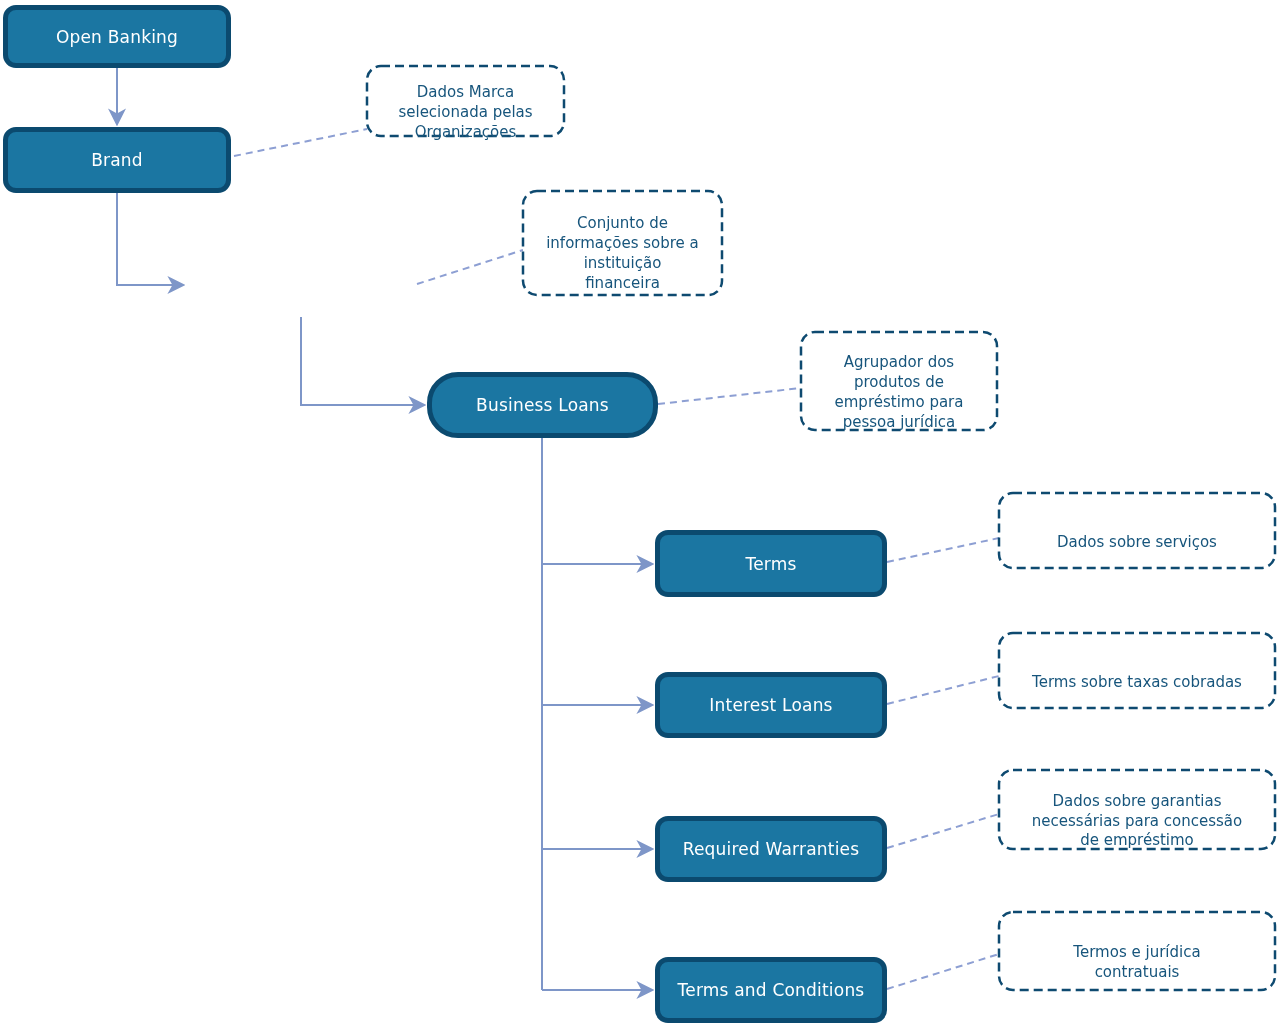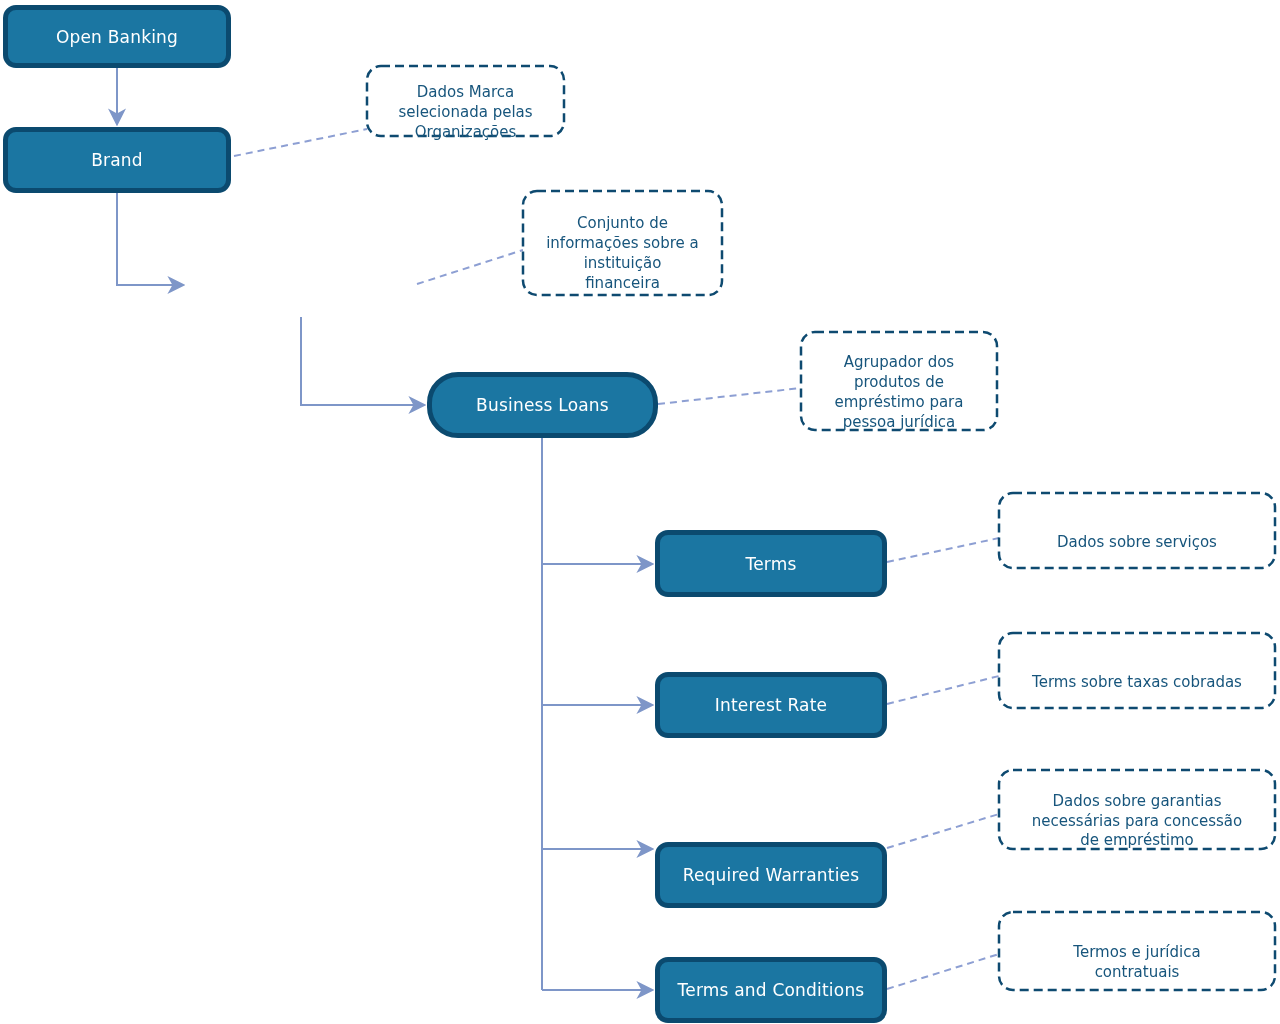--- a/index.html
+++ b/index.html
@@ -82,23 +82,23 @@
   <div class="node" style="left:3px;   top:127px; width:228px; height:66px;">
     <span>Brand</span>
   </div>
   <div class="node" style="left:427px; top:372px; width:231px; height:66px;border-radius:31px;">
     <span>Business Loans</span>
   </div>
   <div class="node" style="left:655px; top:530px; width:232px; height:67px;">
     <span>Terms</span>
   </div>
   <div class="node" style="left:655px; top:672px; width:232px; height:66px;">
-    <span>Interest Rate</span>
+    <span>Interest Loans</span>
   </div>
-  <div class="node" style="left:655px; top:842px; width:232px; height:66px;">
+  <div class="node" style="left:655px; top:816px; width:232px; height:66px;">
     <span>Required Warranties</span>
   </div>
   <div class="node" style="left:655px; top:957px; width:232px; height:66px;">
     <span>Terms and Conditions</span>
   </div>
 
   <div class="annotation-text" style="left:367px; top:66px;  width:197px; height:70px;">Dados Marca
 selecionada pelas
 Organizações</div>
   <div class="annotation-text" style="left:523px; top:190px; width:199px; height:104px;">Conjunto de

